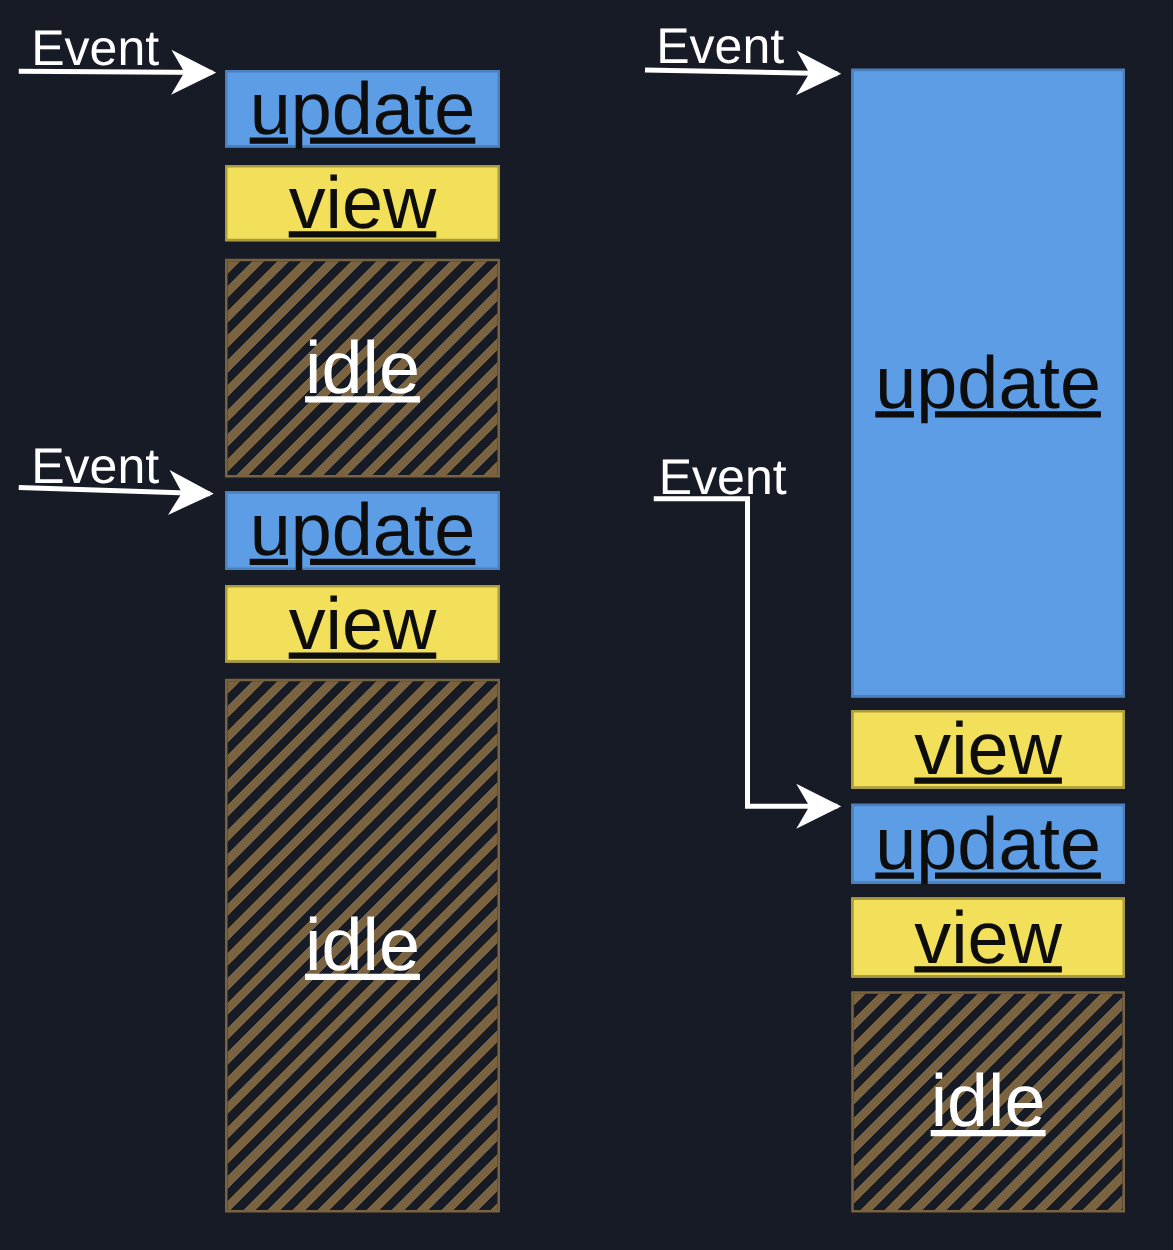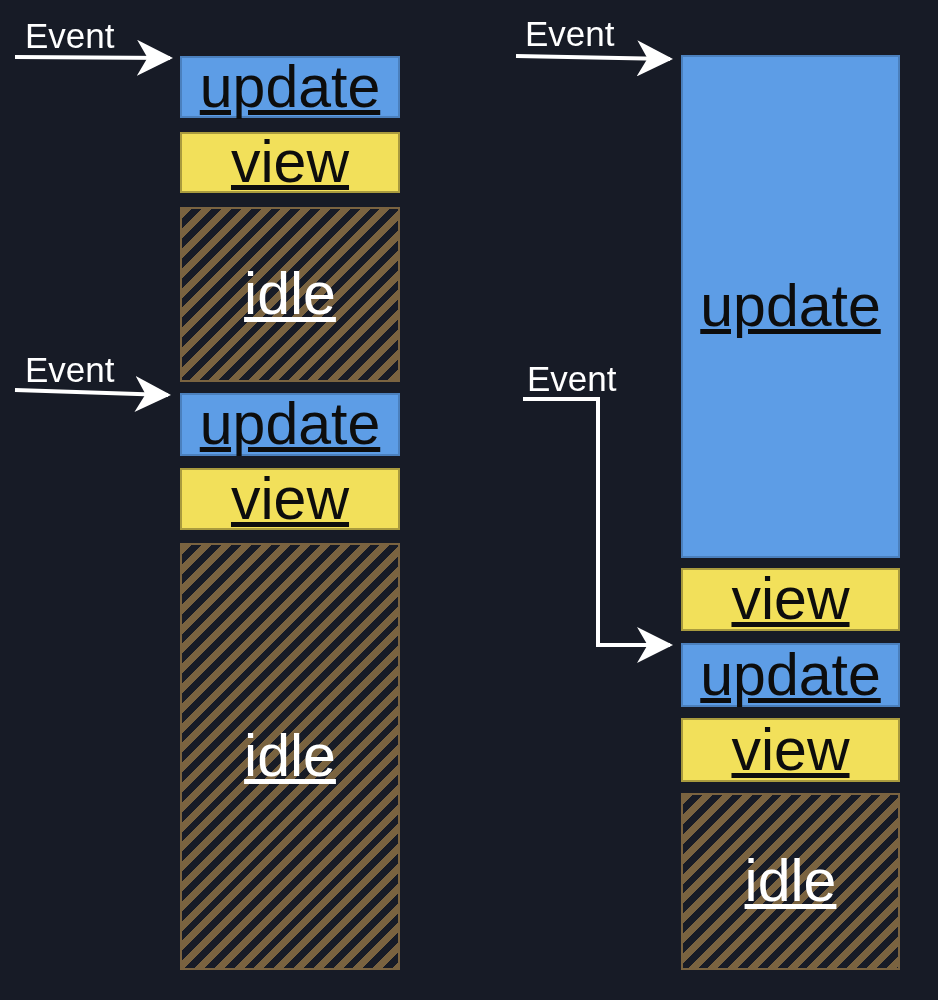--- a/index.html
+++ b/index.html
@@ -59,21 +59,21 @@
   .rcol { left: 681px; width: 219px; }
   .r-b1 { top: 55px;  height: 503px; }
   .r-b2 { top: 568px; height: 63px; }
   .r-b3 { top: 643px; height: 64px; }
   .r-b4 { top: 718px; height: 64px; }
   .r-b5 { top: 793px; height: 177px; }
 
   .event-label {
     position: absolute;
     color: var(--arrow, #ffffff);
-    font-size: 35px;
+    font-size: 40px;
     line-height: 1.1;
     white-space: nowrap;
   }
   .e1 { left: 25px;  top: 17px; }
   .e2 { left: 25px;  top: 351px; }
   .e3 { left: 525px; top: 15px; }
   .e4 { left: 527px; top: 360px; }
 
   #arrows {
     position: absolute;

